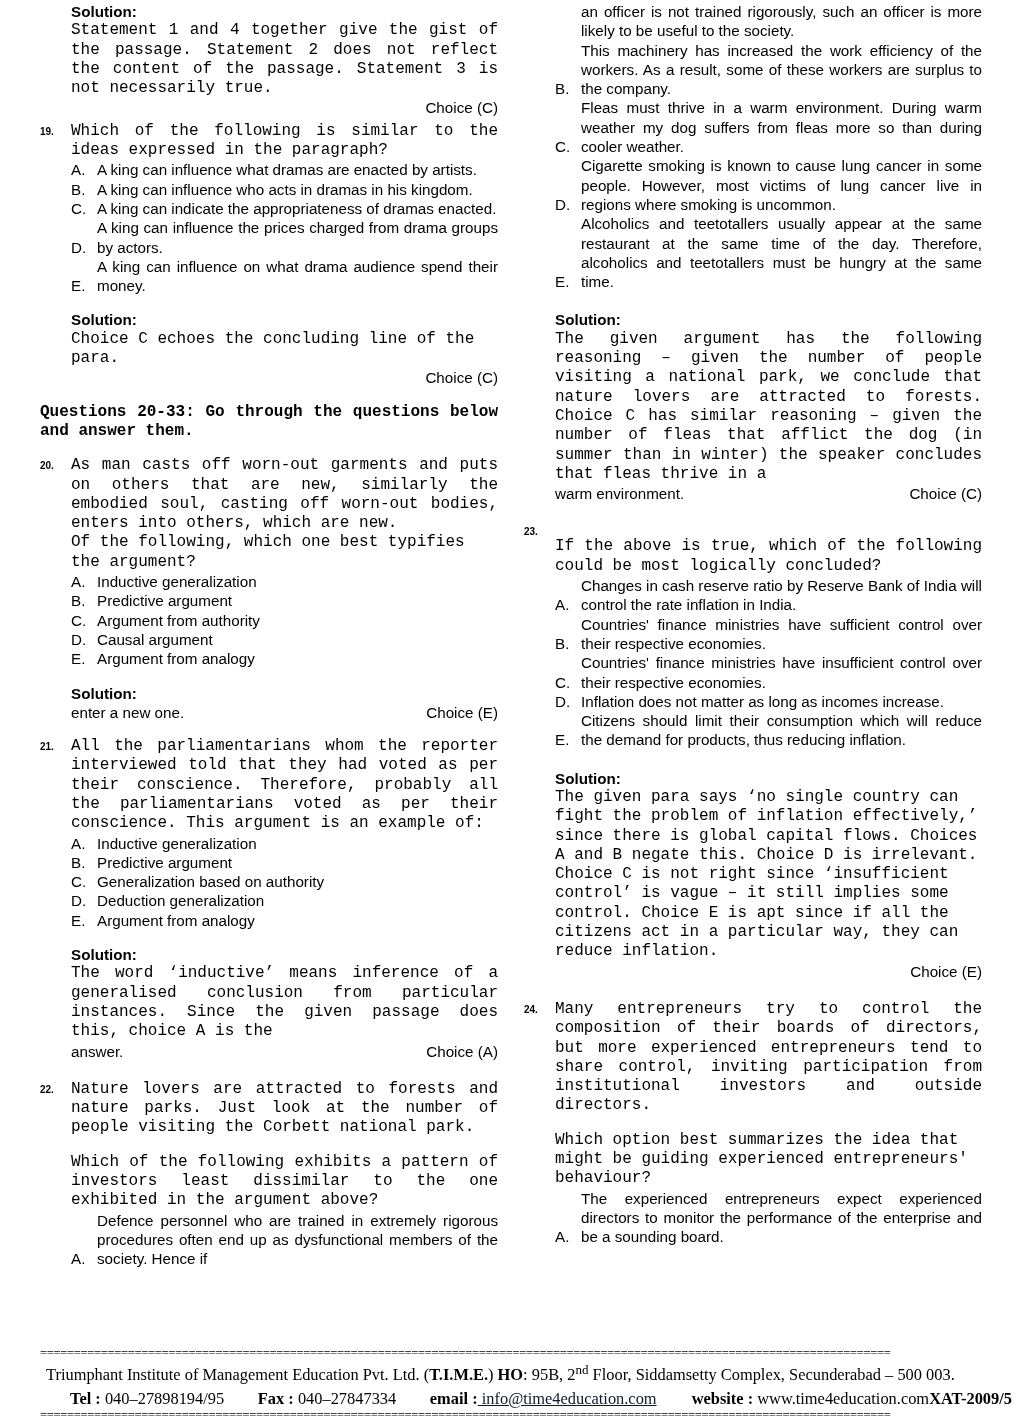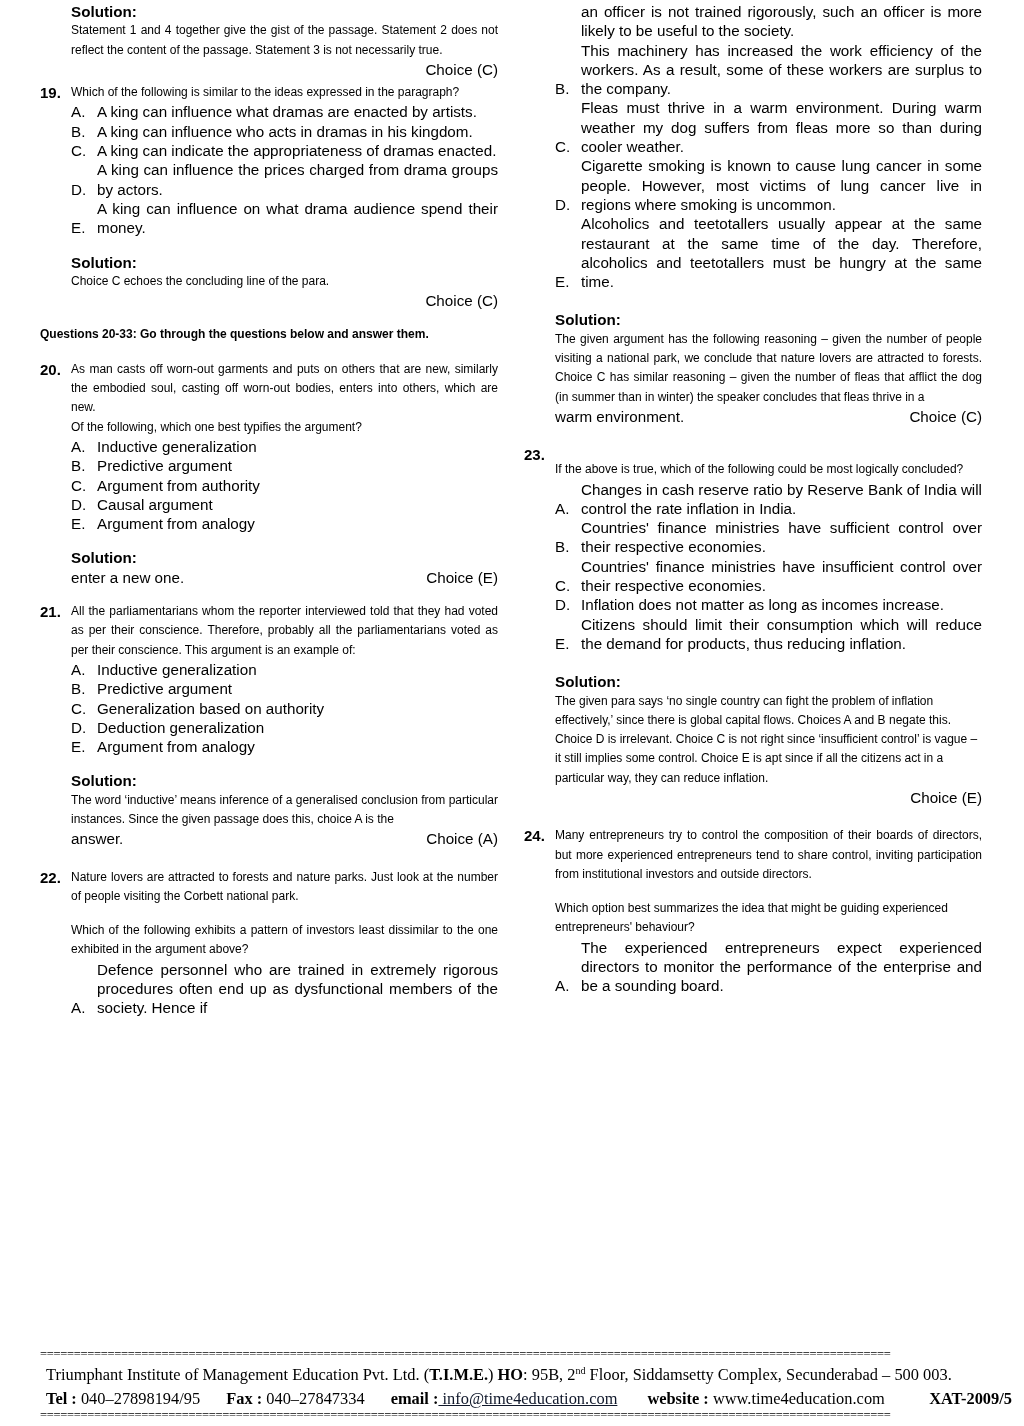--- a/index.html
+++ b/index.html
@@ -29,41 +29,42 @@
     width: 976px;
     height: 1348px;
     align-items: flex-start;
   }
   .col {
     width: 458px;
     flex: 0 0 458px;
   }
   
   .blk {
-    font-size: 12px;
+    font-size: 16px;
     line-height: 19.3px;
     text-align: justify;
     margin: 0;
+    font-family: Liberation Mono, monospace;
   }
   .bold { font-weight: bold; }
   .solhead {
     font-weight: bold;
     font-size: 15.2px;
     line-height: 19.3px;
     margin: 0;
   }
   
   .qrow {
     display: flex;
     align-items: flex-start;
   }
   .qnum {
     flex: 0 0 31px;
     font-weight: bold;
-    font-size: 15px;
+    font-size: 10px;
     line-height: 19.3px;
     text-align: left;
     padding-right: 4px;
     box-sizing: border-box;
   }
   .qbody {
     flex: 1 1 auto;
     min-width: 0;
   }
   
@@ -131,22 +132,22 @@
     padding-left: 6px;
   }
   .foot-line2 {
     font-size: 16.4px;
     line-height: 24px;
     white-space: nowrap;
     padding-left: 6px;
     display: flex;
     align-items: baseline;
   }
-  .foot-line2 .seg { margin-right: 0; }
-  .sup { font-size: 10px; vertical-align: super; }
+  .foot-line2 .seg { margin-right: 0; margin-left: 24px; }
+  .sup { font-size: 13px; vertical-align: super; }
   .email-link {
     color: #0f172a;
     text-decoration: underline;
   }
   .spacer-w { display: inline-block; width: 26px; }
   .spacer-w2 { display: inline-block; width: 30px; }
   .xat { font-weight: bold; margin-left: auto; padding-right: 4px; }
 </style>
 </head>
 <body>

